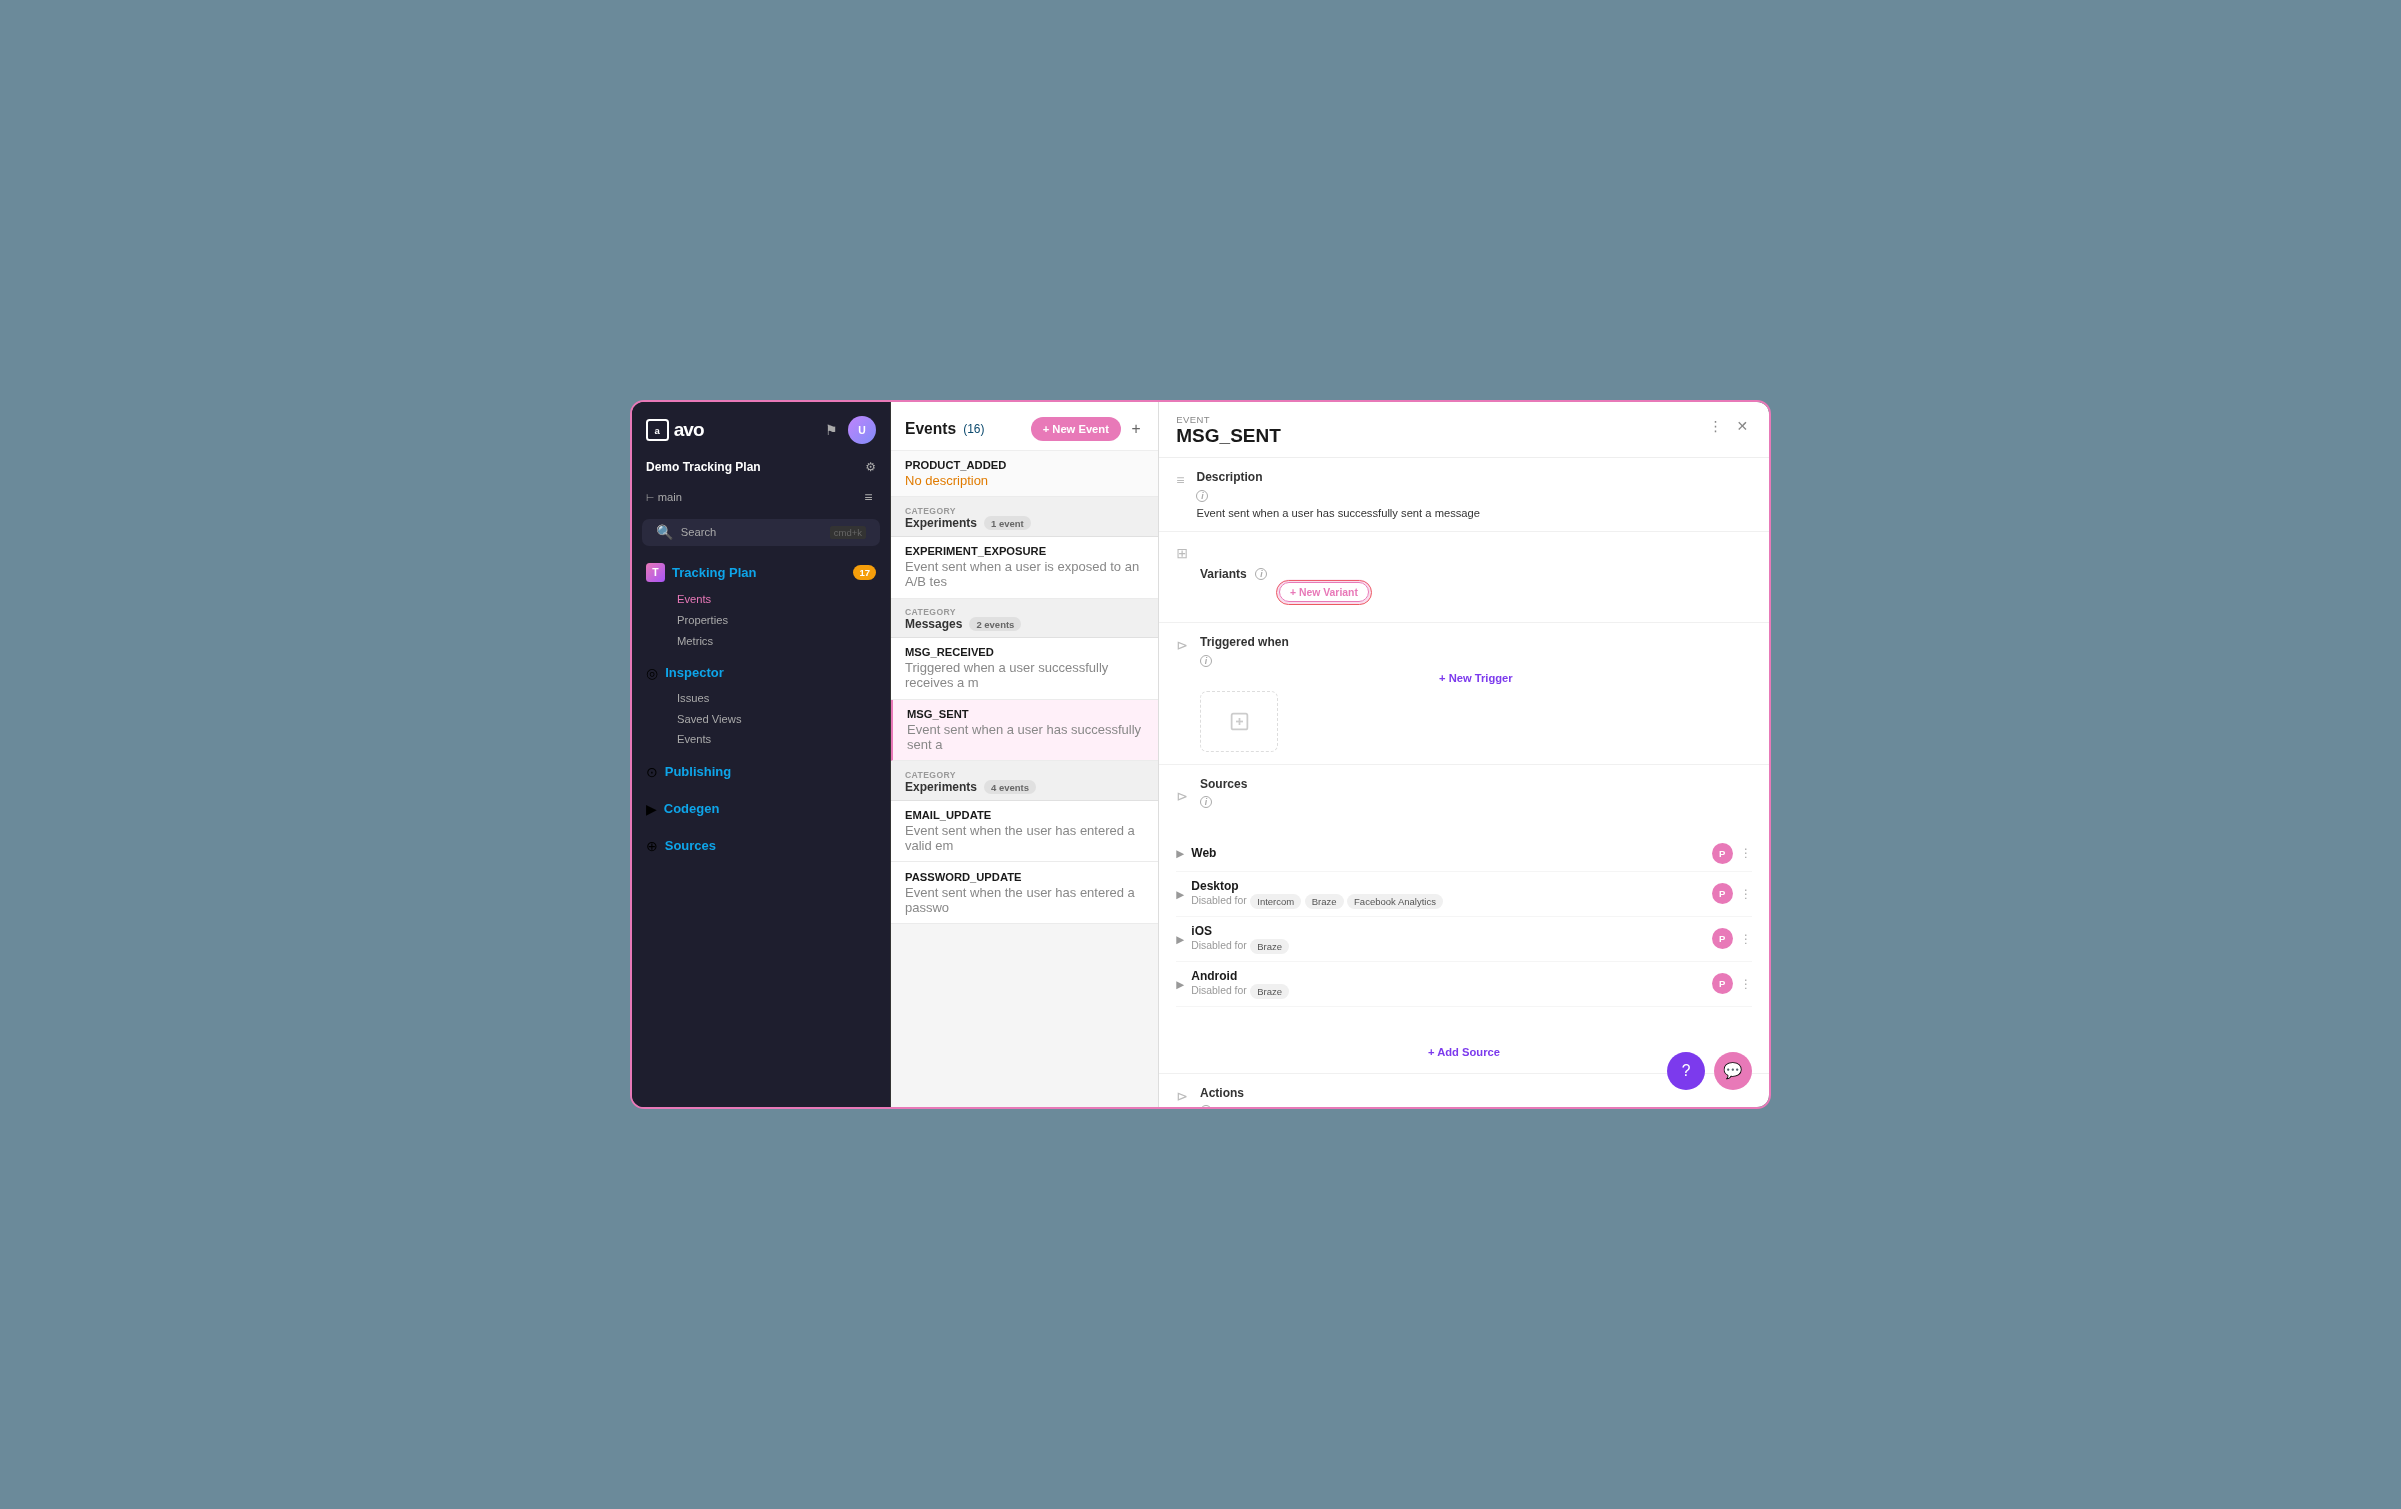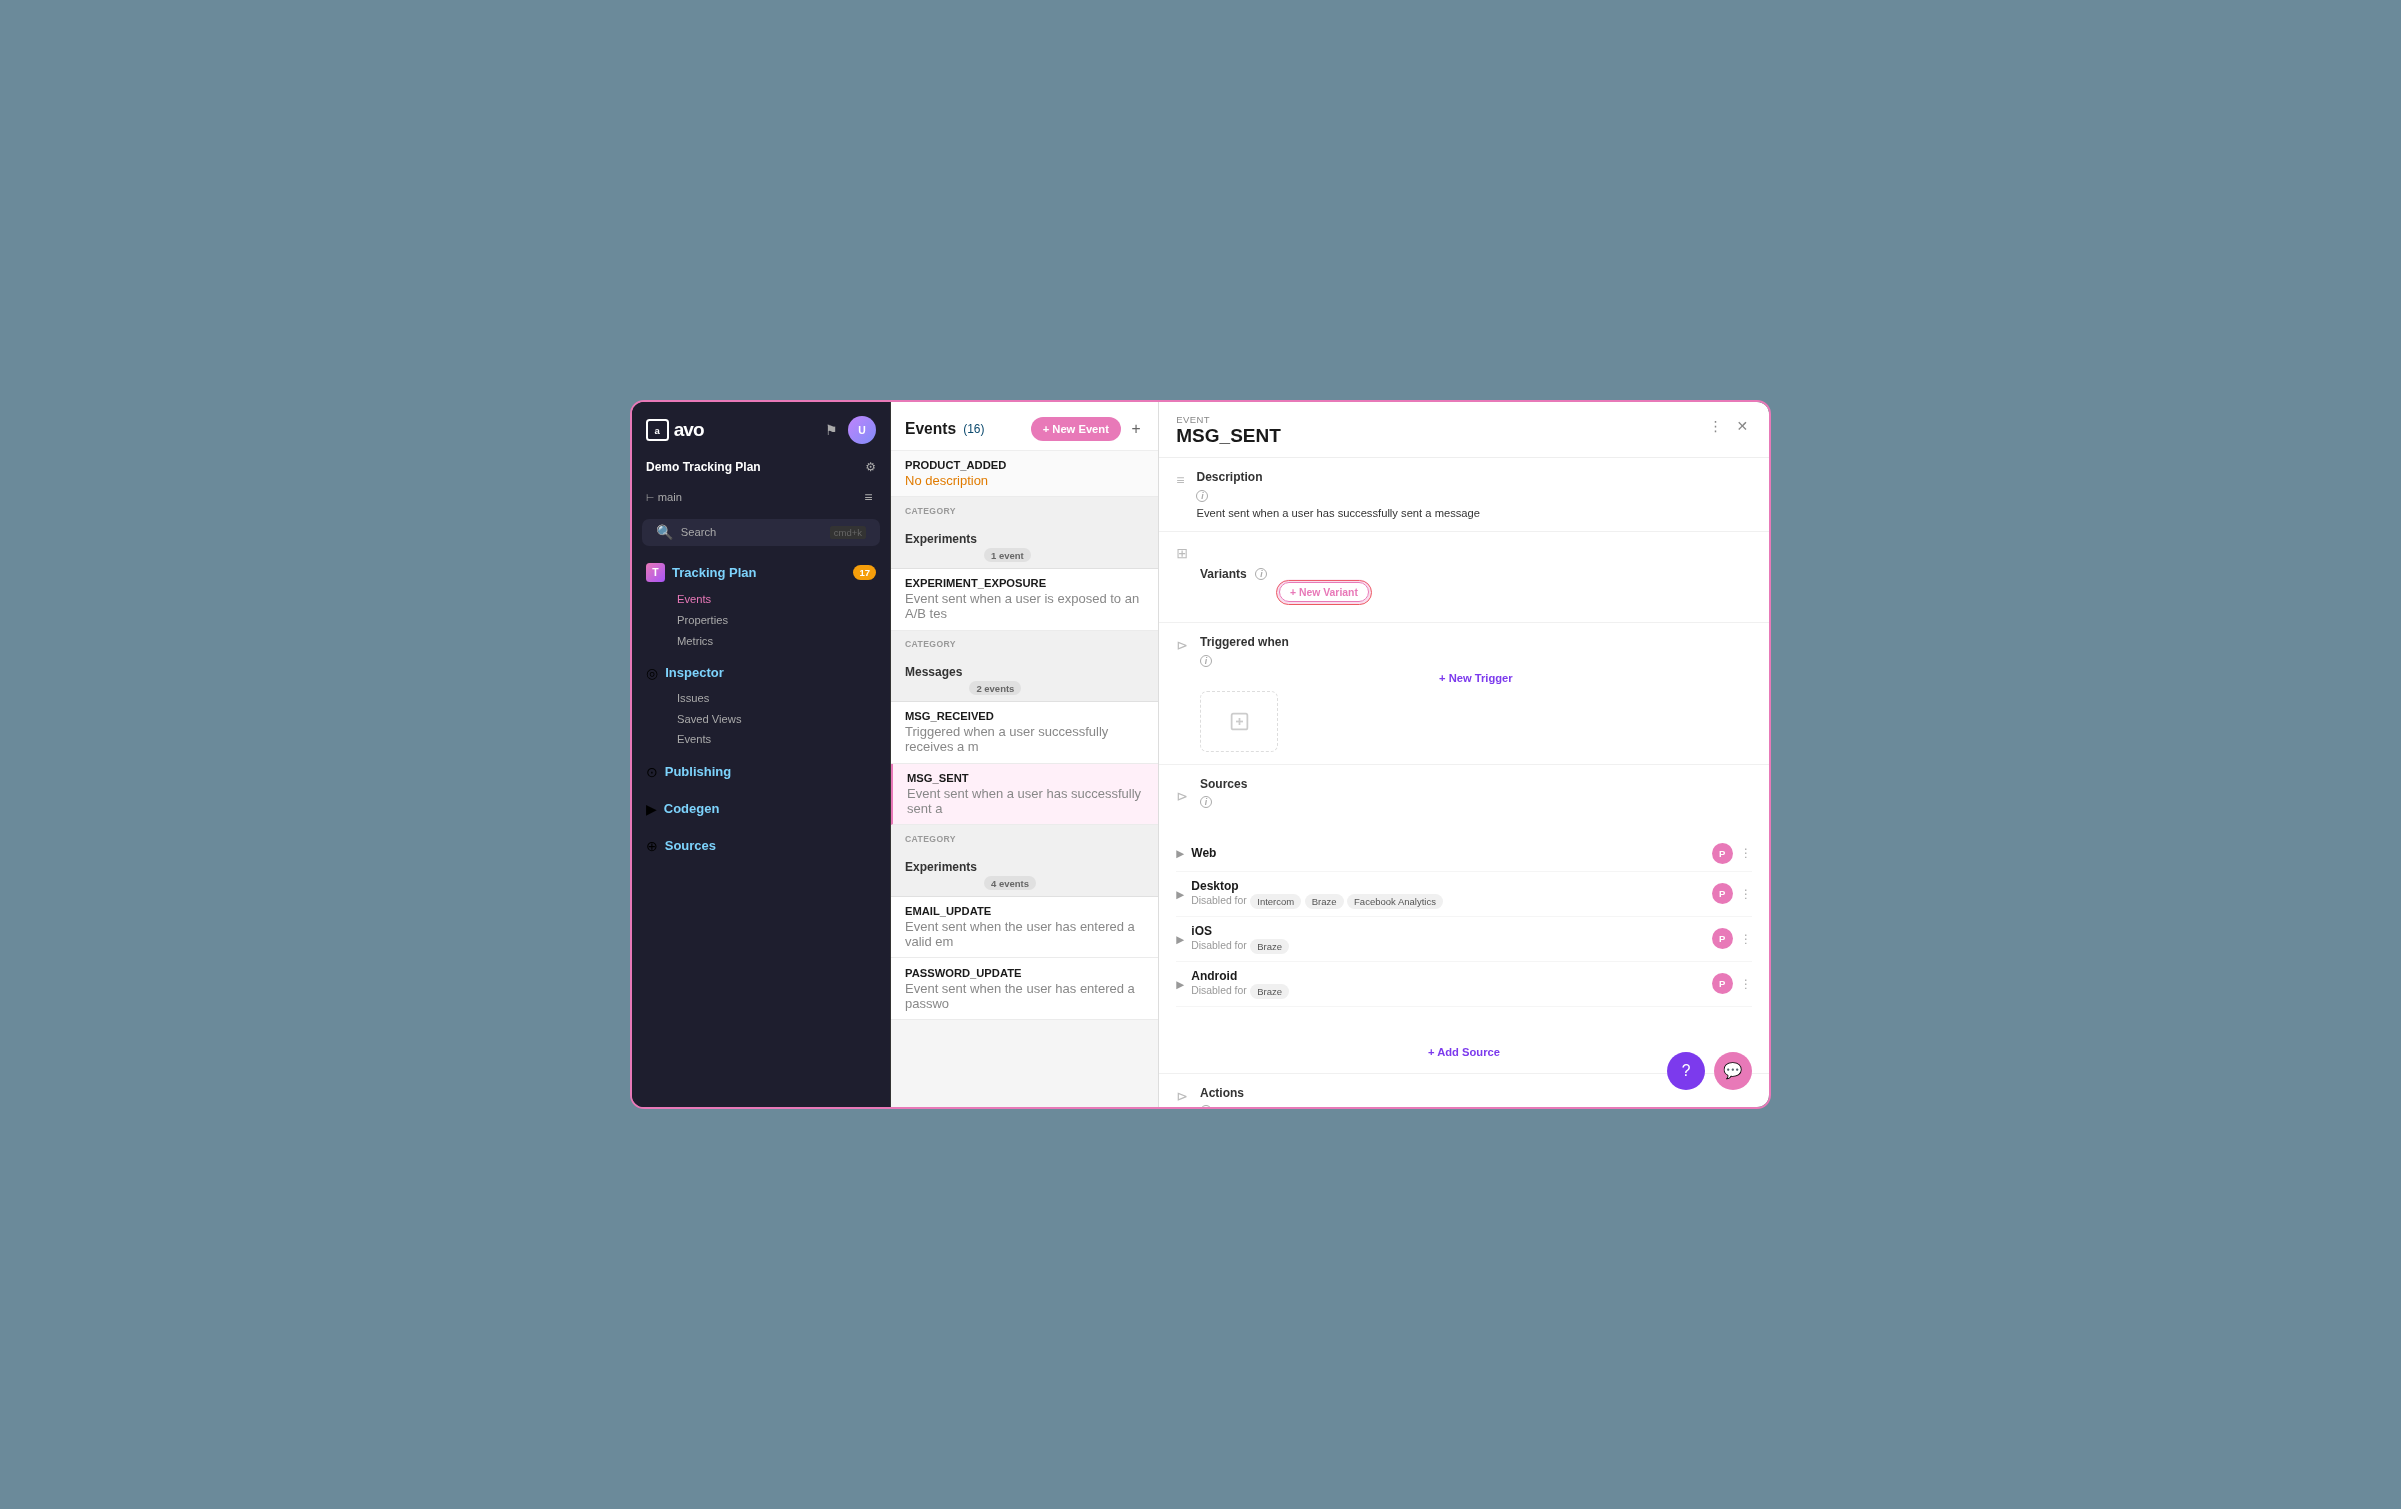--- a/index.html
+++ b/index.html
@@ -135,21 +135,21 @@
       cursor: pointer;
       gap: 7px;
     }
     .nav-item-icon { font-size: 14px; }
     .nav-item-label {
       color: #ccc;
       font-size: 12px;
       font-weight: 500;
       flex: 1;
     }
-    .nav-item-label.main-label { color: #7dd3fc; font-size: 13px; font-weight: 600; }
+    .nav-item-label.main-label { color: #0ea5e9; font-size: 13px; font-weight: 600; }
     .badge-warning {
       background: #f59e0b;
       color: white;
       font-size: 9.5px;
       padding: 1.7px 6px;
       border-radius: 8.6px;
       font-weight: 600;
     }
     .sub-nav { padding-left: 31px; }
     .sub-nav-item {
@@ -254,21 +254,20 @@
       display: flex;
       align-items: center;
       gap: 7px;
     }
     .cat-count-badge {
       background: #e0e0e0;
       color: #666;
       font-size: 9.5px;
       padding: 1.7px 7px;
       border-radius: 8.6px;
-      margin-top: 32px;
     }
     .event-item {
       padding: 8.6px 14px;
       border-bottom: 0.9px solid #ebebeb;
       cursor: pointer;
       background: white;
     }
     .event-item.selected { background: #fff0f9; border-left: 2.6px solid #e879b8; }
     .event-name {
       font-size: 11.2px;

